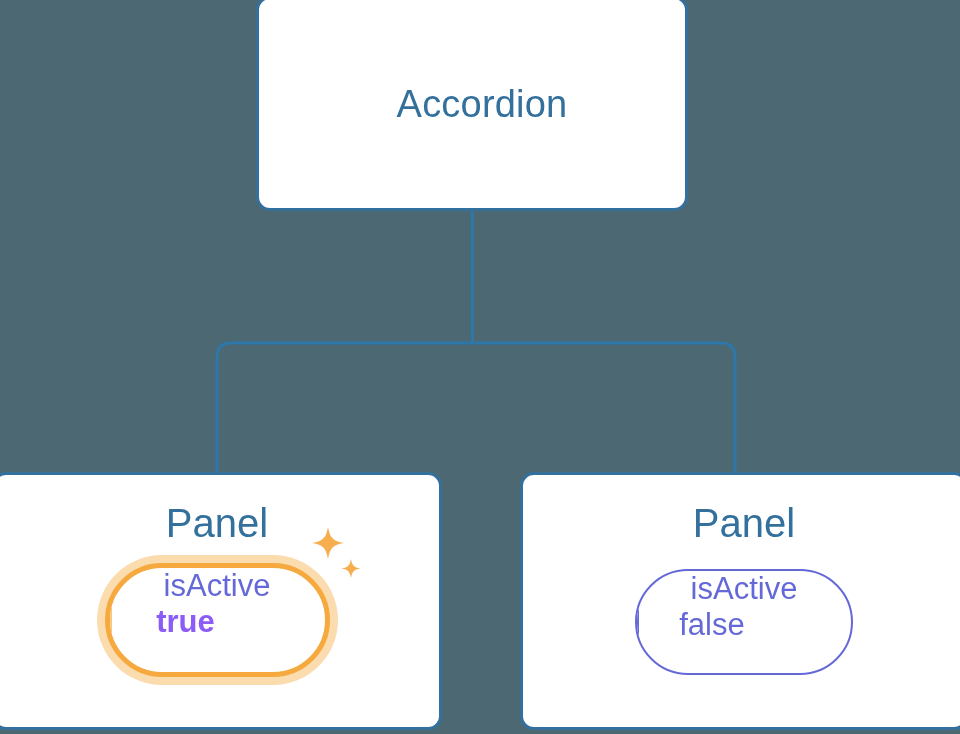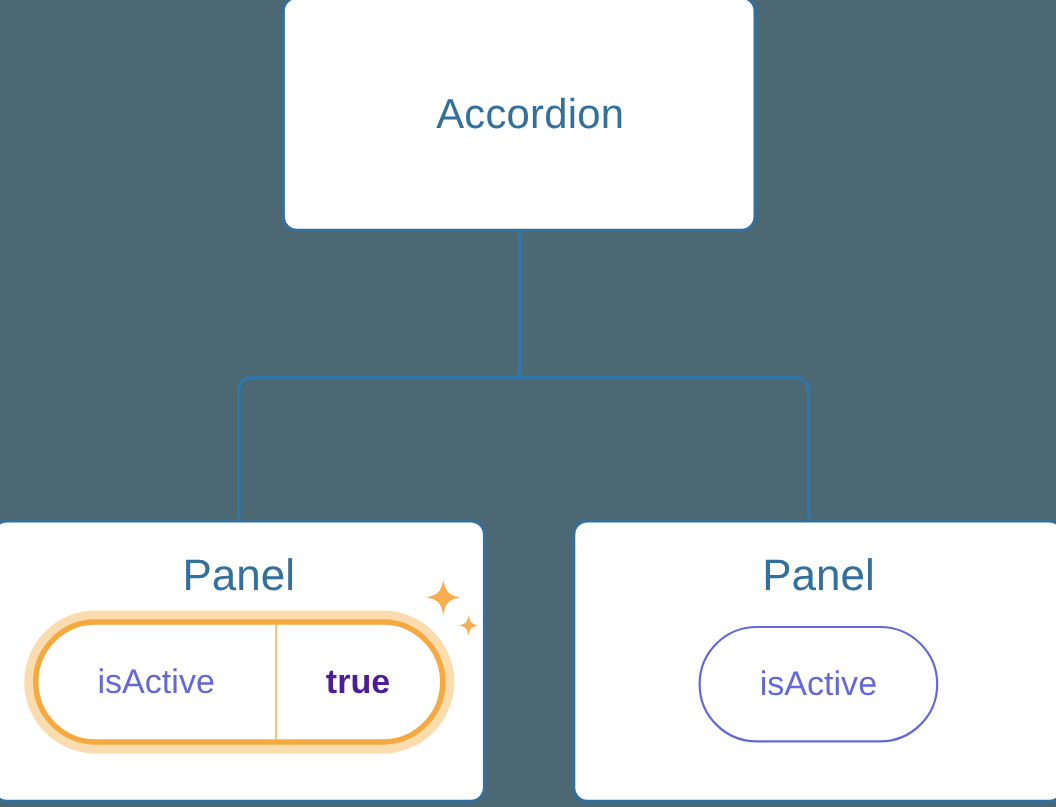--- a/index.html
+++ b/index.html
@@ -93,20 +93,21 @@
     position: relative;
     display: inline-block;
   }
   .pill {
     display: flex;
     align-items: stretch;
     border-radius: 999px;
     background: #ffffff;
     box-sizing: border-box;
     overflow: hidden;
+    flex-direction: column;
   }
   .pill-cell {
     display: flex;
     align-items: center;
     justify-content: center;
     box-sizing: border-box;
     white-space: nowrap;
   }
 
   
@@ -136,21 +137,21 @@
   }
   .pill.highlight .pill-key {
     width: 215px;
     font-size: 31px;
     color: #6569d8;
     font-weight: 400;
   }
   .pill.highlight .pill-val {
     width: 150px;
     font-size: 31px;
-    color: #4c1d95;
+    color: #8b5cf6;
     font-weight: 700;
     border-left: 2px solid #f7c87c;
     text-align: right;
   }
 
   
   .sparkles {
     position: absolute;
     right: -34px;
     top: -38px;
@@ -191,17 +192,18 @@
       </svg>
     </div>
   </div>
 
   <div class="card panel-card" id="panel-card-1">
     <div class="panel-title">Panel</div>
 
     <div class="pill-wrap">
       <div class="pill normal">
         <div class="pill-cell pill-key">isActive</div>
+        <div class="pill-cell pill-val">false</div>
       </div>
     </div>
   </div>
 
 </div>
 
 </body></html>

